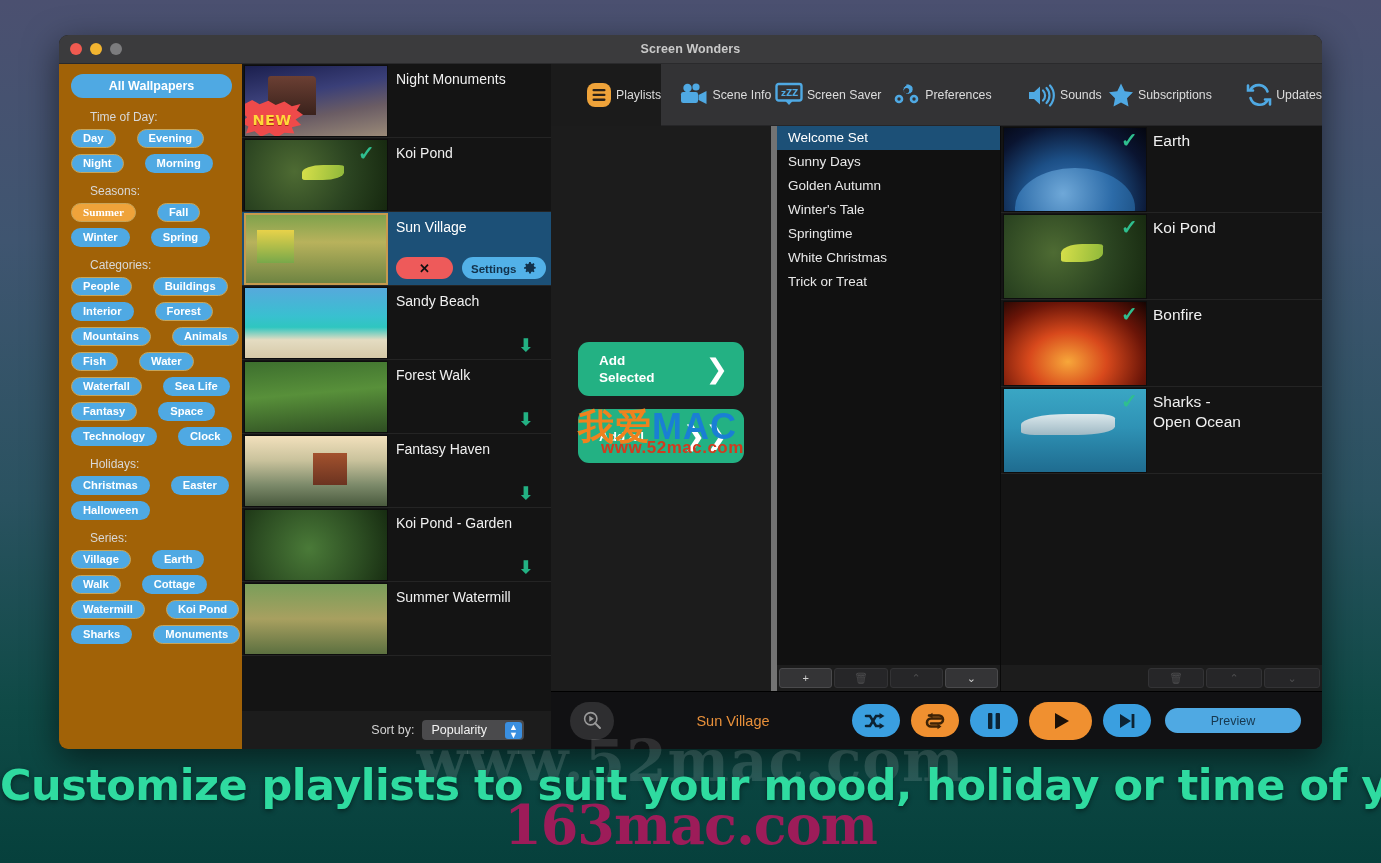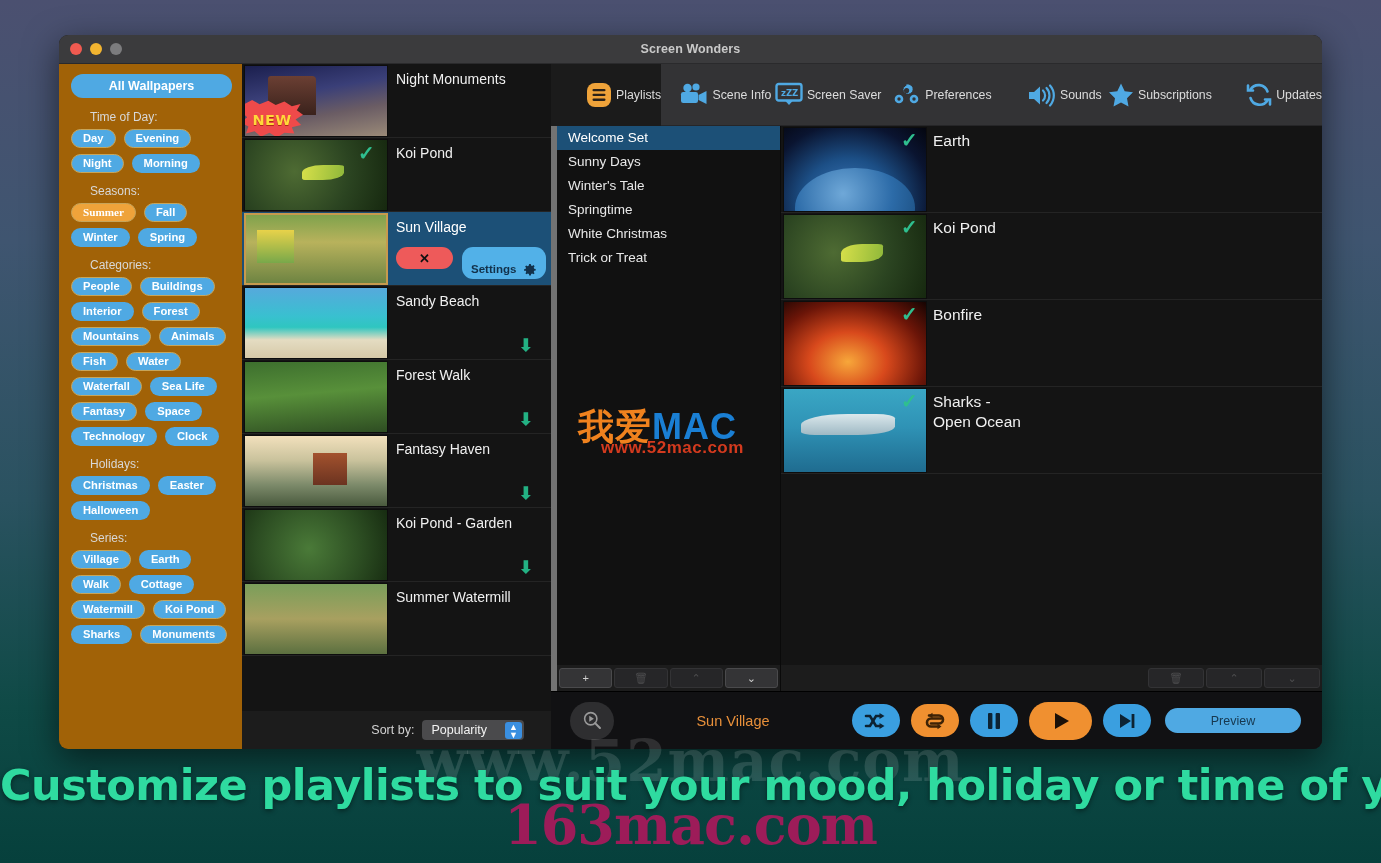--- a/index.html
+++ b/index.html
@@ -42,21 +42,21 @@
     padding: 10px 0 0 12px; overflow: hidden;
   }
   #all-wallpapers {
     display: block; width: 161px; height: 24px; line-height: 24px;
     background: #4fa9e3; border-radius: 12px; border: none;
     color: #ffffff; font-size: 12.5px; font-weight: bold; text-align: center;
     font-family: inherit; cursor: pointer; margin-bottom: 12px;
   }
   .group-label { font-size: 12px; color: #d8d8d8; margin: 0 0 5px 19px; }
   .group { margin-bottom: 11px; }
-  .tag-row { display: flex; gap: 8px; margin-bottom: 6px; }
+  .tag-row { display: flex; gap: 21px; margin-bottom: 6px; }
   .tag {
     height: 19px; line-height: 17px; padding: 0 11px;
     border-radius: 10px; background: #4fa9e3; border: 1px solid transparent;
     color: #ffffff; font-size: 11.2px; font-weight: bold;
     font-family: inherit; cursor: pointer; white-space: nowrap;
   }
   .tag.gold { border-color: #c7a55a; }
   .tag.orange { background: #efa33a; border-color: #c7a55a; font-family: Liberation Serif, serif; }
 
   
@@ -85,22 +85,22 @@
     font-size: 17px; color: #23b183; font-weight: bold; line-height: 1;
   }
   .row-actions { position: absolute; left: 8px; bottom: 7px; display: flex; gap: 9px; }
   .pill-x {
     width: 57px; height: 22px; border-radius: 11px; border: none;
     background: #ee5a5a; color: #111; font-size: 13px; font-weight: bold;
     cursor: pointer; font-family: inherit;
   }
   .pill-settings {
     height: 22px; border-radius: 11px; border: none; background: #52b1e8;
-    color: #12314a; font-size: 11.5px; font-weight: bold; padding: 16px 9px;
-    display: flex; align-items: flex-start; gap: 7px; cursor: pointer; font-family: inherit;
+    color: #12314a; font-size: 11.5px; font-weight: bold; padding: 4px 9px;
+    display: flex; align-items: flex-end; gap: 7px; cursor: pointer; font-family: inherit;
   }
   #sort-bar {
     height: 38px; flex: 0 0 38px; background: #1c1c1c;
     display: flex; align-items: center; justify-content: flex-end;
     padding-right: 27px; gap: 8px;
   }
   #sort-label { font-size: 12.5px; color: #d2d2d2; }
   #sort-select {
     display: flex; align-items: center; background: #4a4a4c; border-radius: 4px;
     height: 20px; padding: 0 2px 0 9px; gap: 18px; cursor: pointer;
@@ -532,25 +532,36 @@
                 <path d="M3 3.5v5h5"></path>
                 <path d="M25 22.5v-5h-5"></path>
               </svg>
             </div>
             <div class="tb-label">Updates</div>
           </div>
         </div>
 
       <div id="panes">
 
+        <div id="transfer-col">
+          <button class="add-btn">
+            <span><span>Add</span><br><span>Selected</span></span>
+            <span class="chev">❯</span>
+          </button>
+          <button class="add-btn">
+            <span>Add all</span>
+            <span class="chev">❯❯</span>
+          </button>
+        </div>
 
         <div id="playlist-col">
           <div id="playlist-list">
               <div class="pl-item selected">Welcome Set</div>
               <div class="pl-item">Sunny Days</div>
+              <div class="pl-item">Golden Autumn</div>
               <div class="pl-item">Winter's Tale</div>
               <div class="pl-item">Springtime</div>
               <div class="pl-item">White Christmas</div>
               <div class="pl-item">Trick or Treat</div>
             </div>
           <div class="btn-bar" id="playlist-btnbar">
               <button class="sm-btn">+</button>
               <button class="sm-btn disabled">🗑</button>
               <button class="sm-btn disabled">⌃</button>
               <button class="sm-btn">⌄</button>

